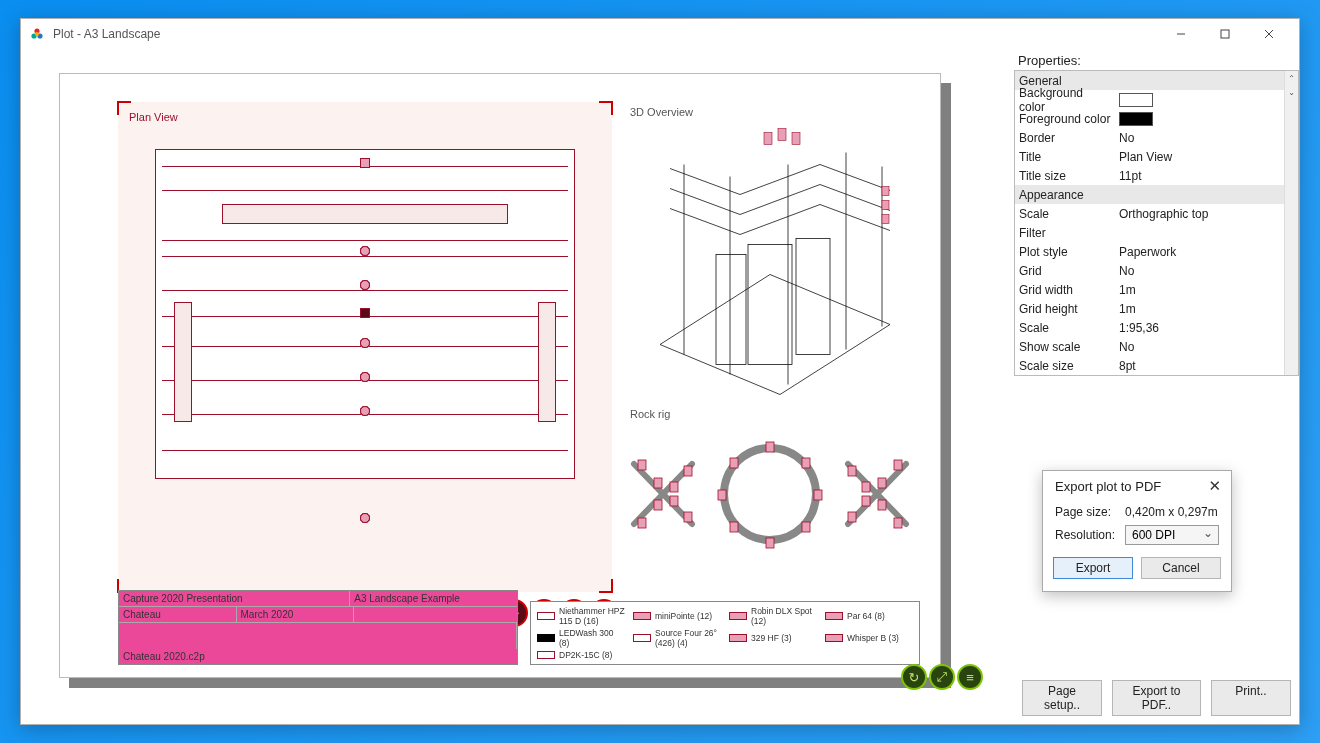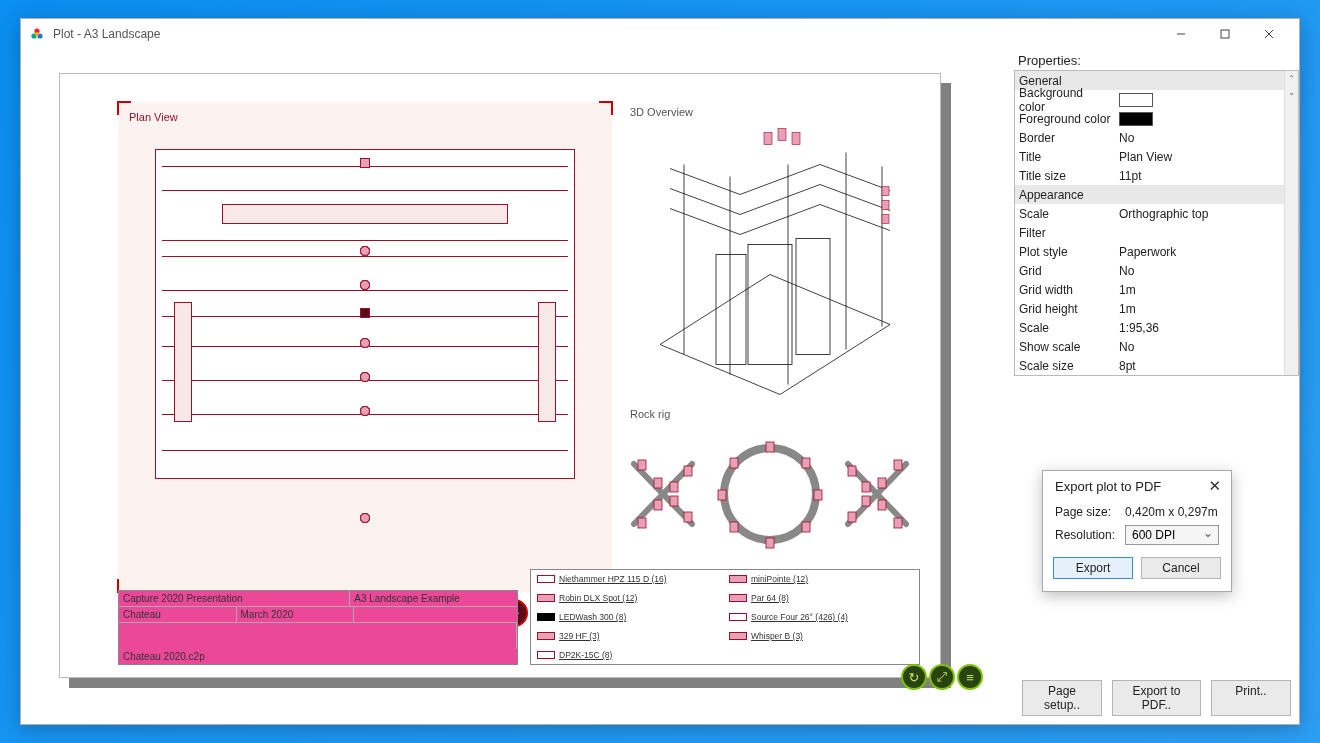--- a/index.html
+++ b/index.html
@@ -148,23 +148,22 @@
   .legend {
     position: absolute;
     left: 470px; bottom: 12px;
     width: 390px;
     border: 1px solid #888;
     font-size: 8.5px;
     color: #333;
     background: #fff;
     padding: 4px 6px;
     display: grid;
-    grid-template-columns: repeat(2, 1fr);
-    gap: 9px 8px;
-    text-decoration: underline;
+    grid-template-columns: repeat(4, 1fr);
+    gap: 2px 8px;
   }
   .legend-item {
     display: flex; align-items: center; gap: 4px;
   }
   .legend-swatch {
     width: 18px; height: 8px;
     border: 1px solid #9a0f2a;
     background: #e99fb6;
     flex-shrink: 0;
   }

